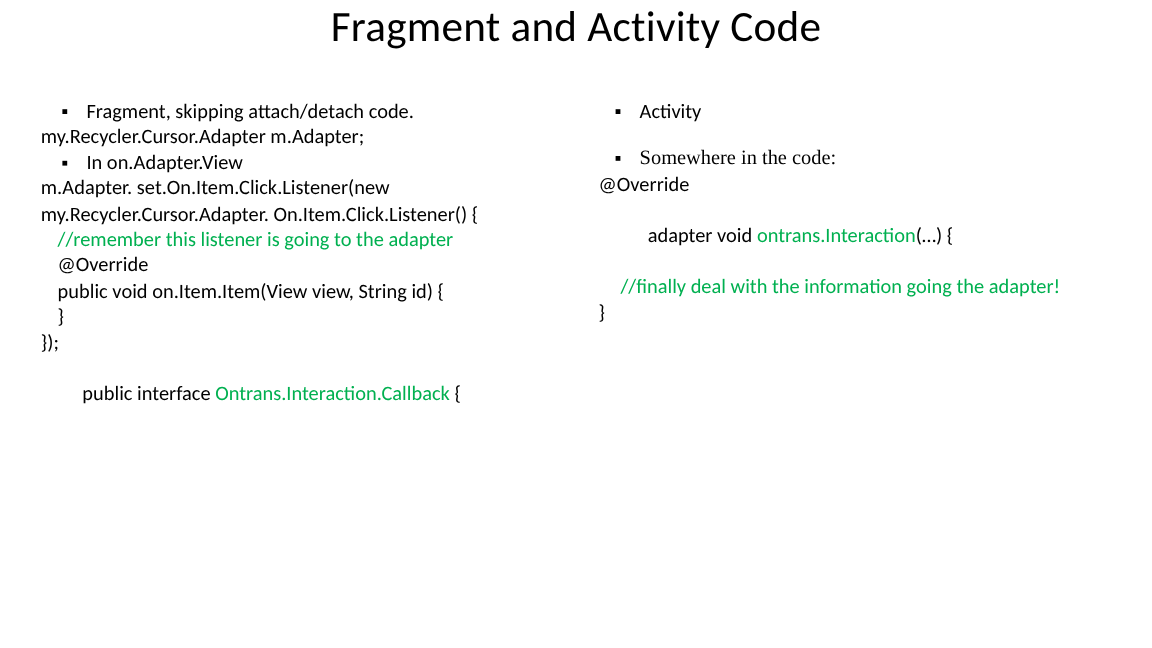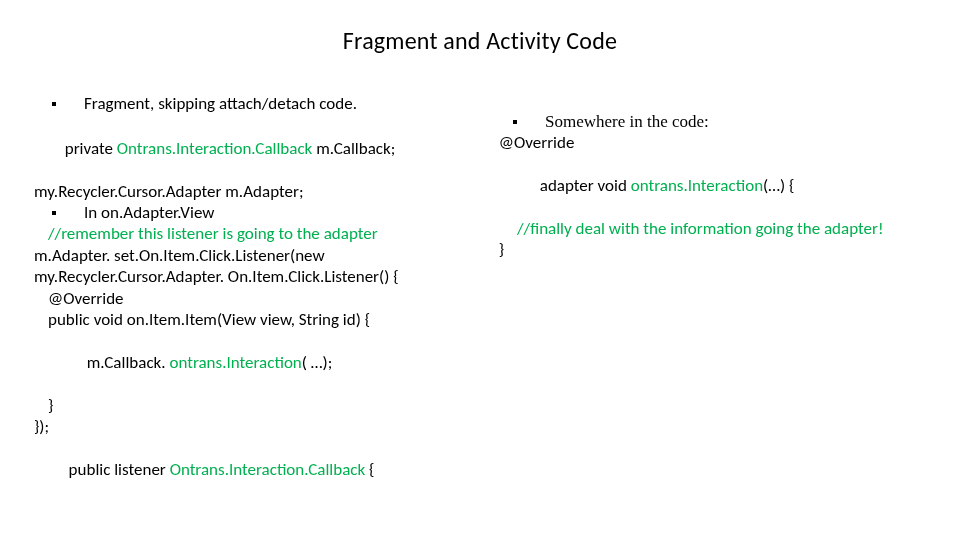--- a/index.html
+++ b/index.html
@@ -1,21 +1,21 @@
 <!DOCTYPE html>
 <html><head>
 <meta charset="utf-8">
 <style>
   * { margin: 0; padding: 0; box-sizing: border-box; }
   html, body { width: 960px; height: 540px; background: #fff; font-family: Calibri, "Segoe UI", Arial, sans-serif; color: #000; }
   .slide { width: 960px; height: 540px; position: relative; padding: 0; }
-  .title { font-size: 24px; font-weight: 400; text-align: center; padding-top: 26px; letter-spacing: 0.2px; }
+  .title { font-size: 36px; font-weight: 400; text-align: center; letter-spacing: 0.2px; }
   .body { display: flex; padding: 38px 34px 0 34px; gap: 30px; }
   .col { flex: 1; font-size: 17px; line-height: 1.26; }
-  .bullet-row { display: flex; gap: 12px; }
+  .bullet-row { display: flex; }
   .bullet-dot { display: inline-block; width: 4px; height: 4px; background: #000; margin: 9px 16px 0 18px; flex-shrink: 0; }
   .bullet-text { }
   .code-line { white-space: pre-wrap; }
   .indent2 { padding-left: 14px; }
   .indent3 { padding-left: 22px; }
   .green { color: #00b050; }
   .mt { margin-top: 2px; }
   .gap-above-big { margin-top: 18px; font-family: Liberation Serif, serif; }
 </style>
 </head>
@@ -26,56 +26,54 @@
 
   <div class="body">
 
     <div class="col">
 
       <div class="bullet-row">
         <span class="bullet-dot"></span>
         <span class="bullet-text">Fragment, skipping attach/detach code.</span>
       </div>
 
-      <div class="code-line mt">
-        <span>private </span><span class="green">Ontrans.Interaction.Callback </span><span>m.Callback</span><span>;</span>
-      </div>
 
       <div class="code-line">my.Recycler.Cursor.Adapter m.Adapter;</div>
 
       <div class="bullet-row">
         <span class="bullet-dot"></span>
         <span class="bullet-text">In on.Adapter.View</span>
       </div>
 
+      <div class="code-line">m.Adapter. set.On.Item.Click.Listener(new my.Recycler.Cursor.Adapter. On.Item.Click.Listener() {</div>
+
       <div class="code-line indent2 green">//remember this listener is going to the adapter</div>
-
-      <div class="code-line">m.Adapter. set.On.Item.Click.Listener(new my.Recycler.Cursor.Adapter. On.Item.Click.Listener() {</div>
 
       <div class="code-line indent2">@Override</div>
 
       <div class="code-line indent2">public void on.Item.Item(View view, String id) {</div>
 
-      <div class="code-line indent3">
-        <span>m.Callback</span><span>. </span><span class="green">ontrans.Interaction</span><span>( …);</span>
-      </div>
 
       <div class="code-line indent2">}</div>
 
       <div class="code-line">});</div>
 
 
       <div class="code-line">
-        <span> public listener </span><span class="green">Ontrans.Interaction.Callback </span><span>{</span>
+        <span> public interface </span><span class="green">Ontrans.Interaction.Callback </span><span>{</span>
       </div>
 
     </div>
 
     <div class="col">
 
+      <div class="bullet-row">
+        <span class="bullet-dot"></span>
+        <span class="bullet-text">Activity</span>
+      </div>
 
 
       <div class="bullet-row gap-above-big">
         <span class="bullet-dot"></span>
         <span class="bullet-text">Somewhere in the code:</span>
       </div>
 
       <div class="code-line"> @Override</div>
 
       <div class="code-line indent2">

